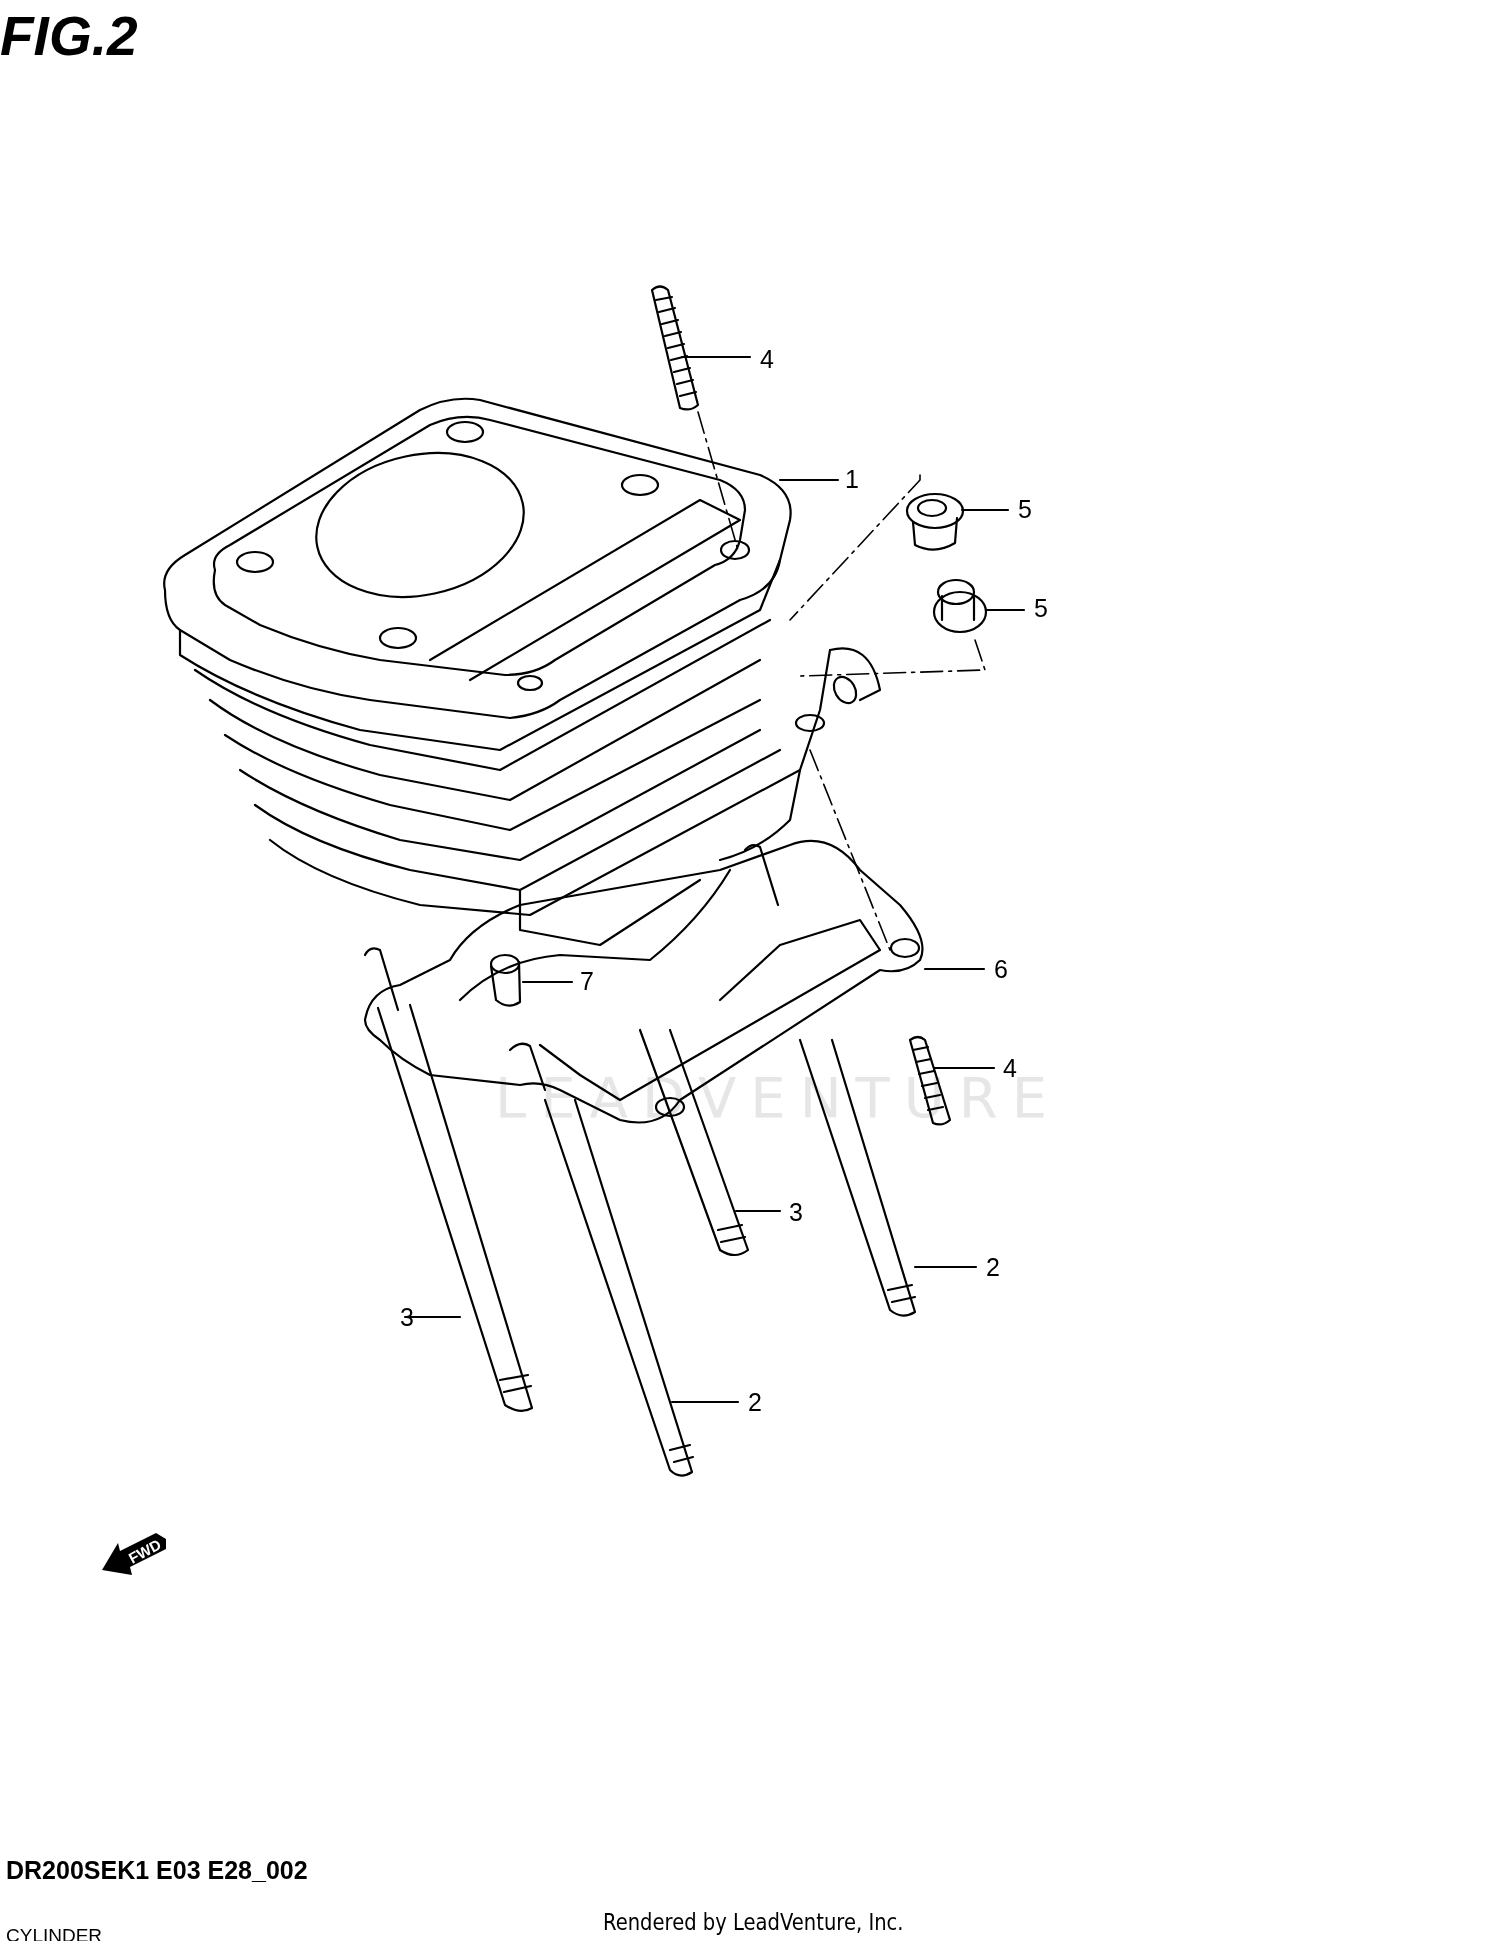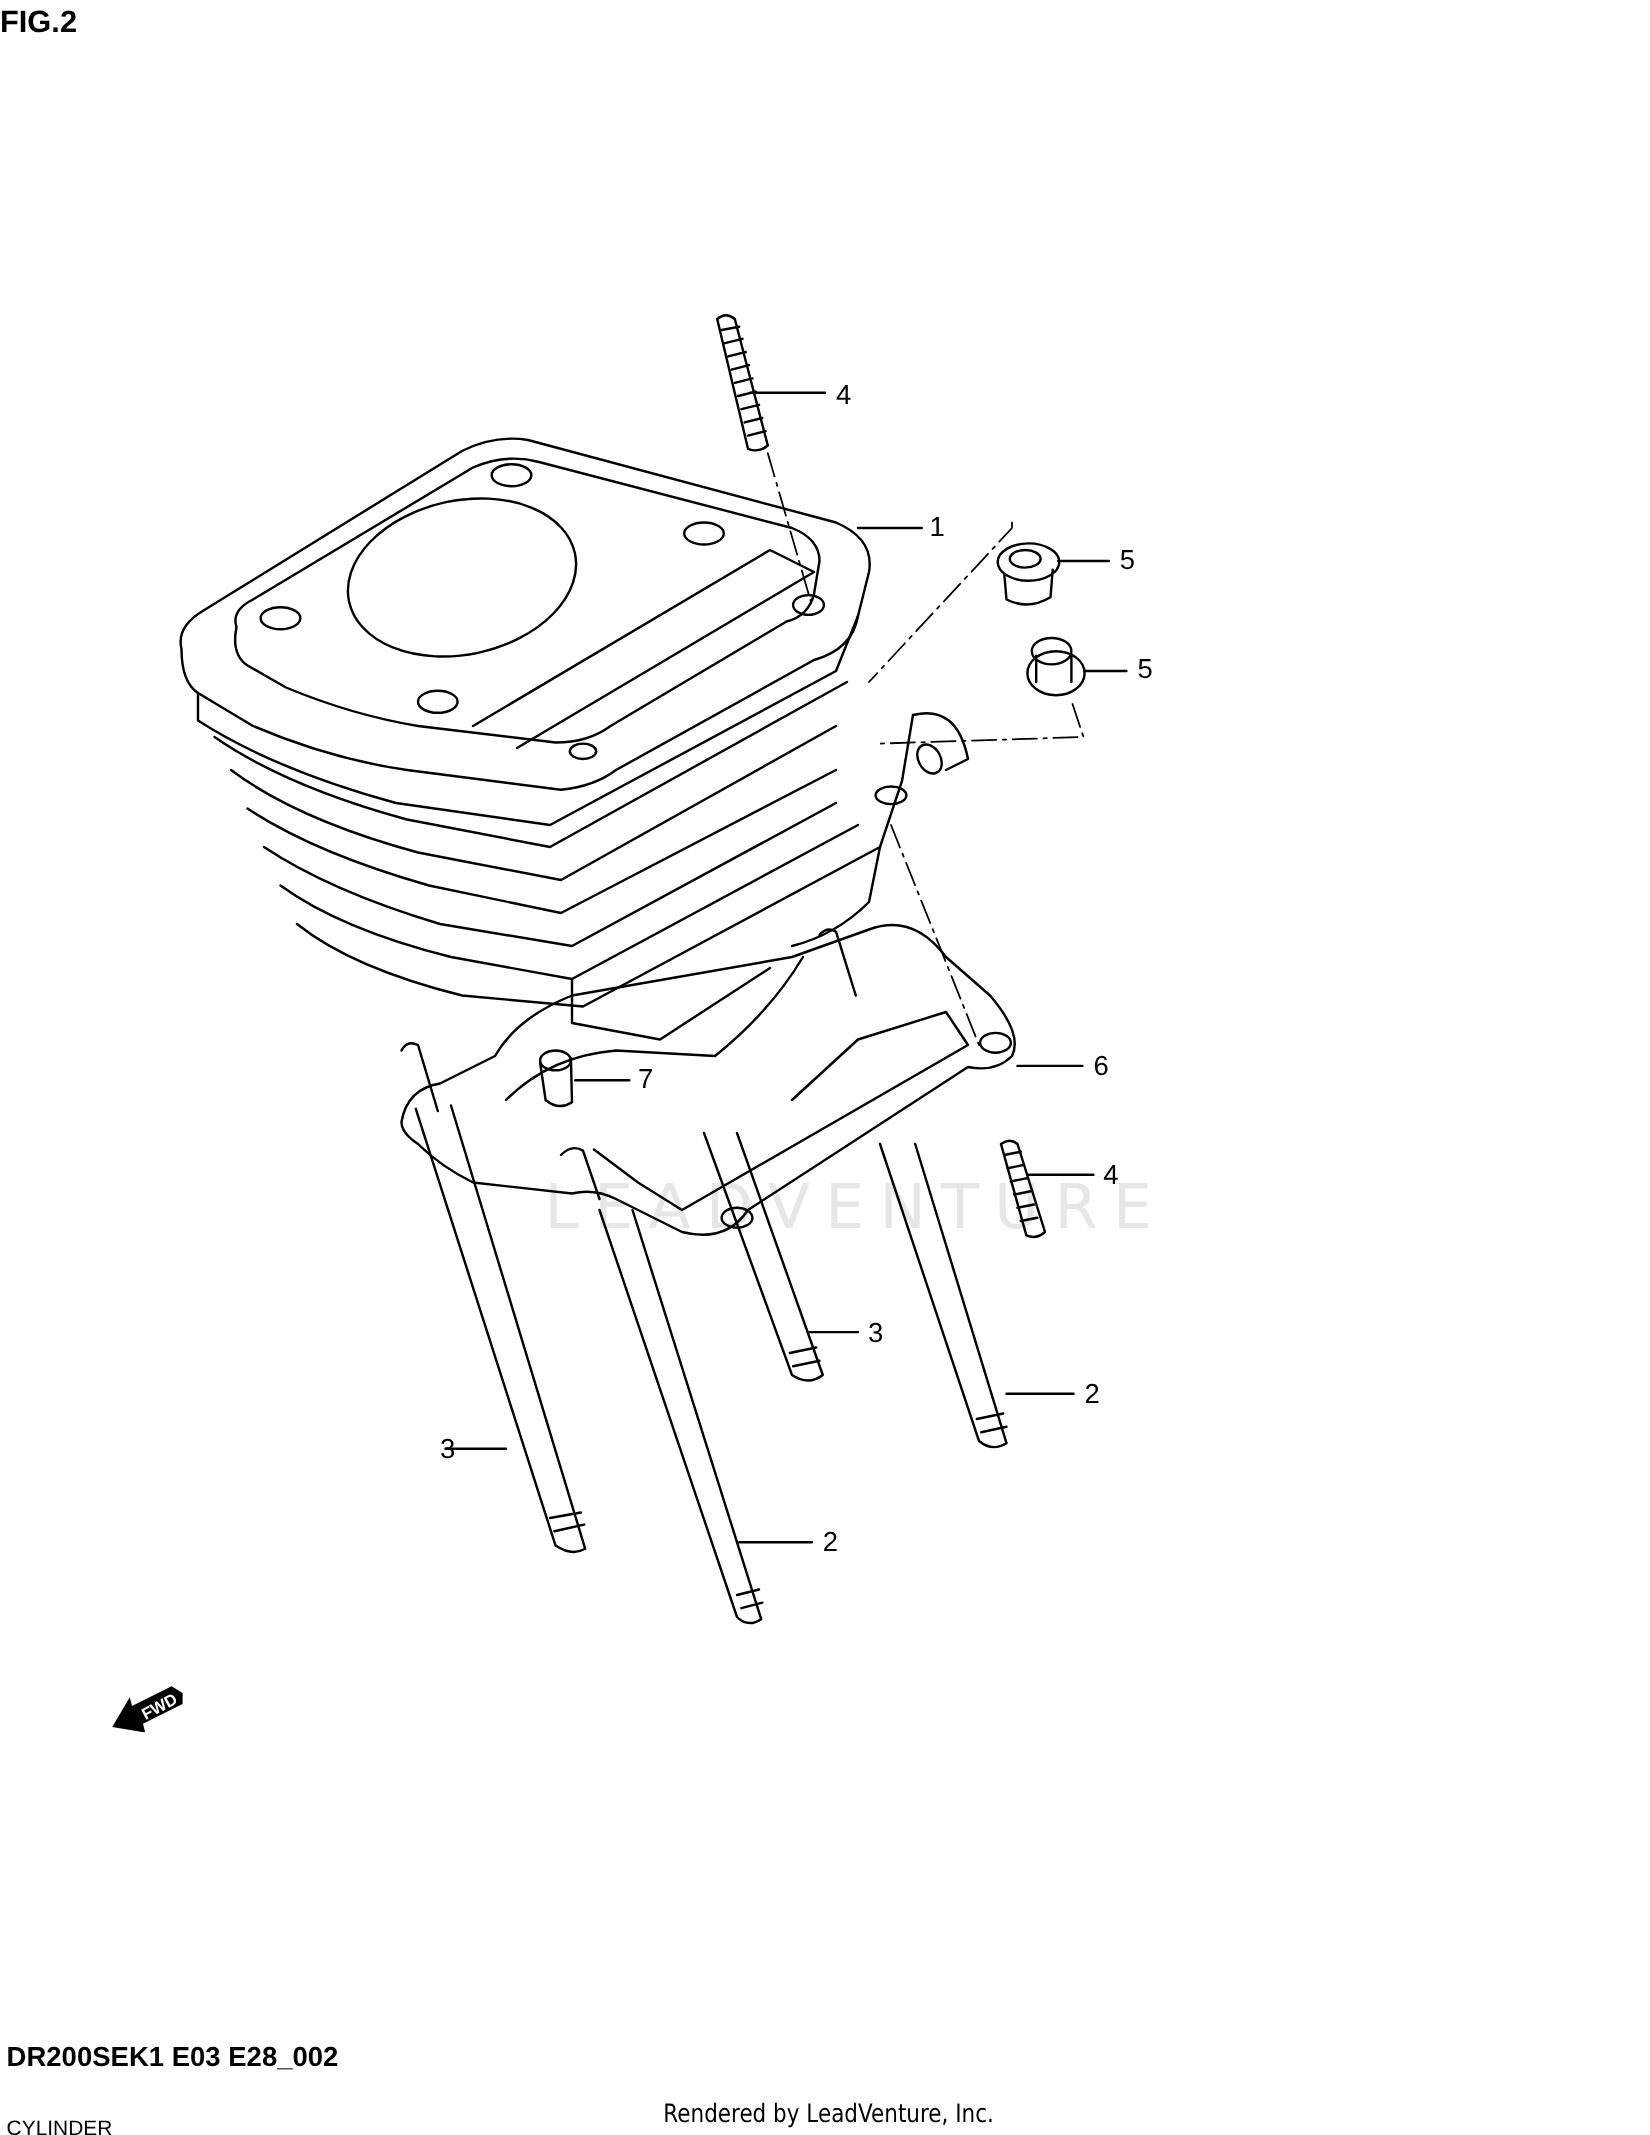--- a/index.html
+++ b/index.html
@@ -1,17 +1,17 @@
 <!DOCTYPE html>
 <html><head>
   <meta charset="utf-8">
   <style>
     html, body { margin: 0; padding: 0; background: #ffffff; }
     body { width: 1500px; height: 1941px; position: relative; overflow: hidden; font-family: "Liberation Sans", sans-serif; color: #000; }
-    .fig-title { position: absolute; left: 0; top: 4px; font-size: 28px; font-weight: bold; letter-spacing: 0px; }
+    .fig-title { position: absolute; left: 0; top: 4px; font-size: 55px; font-weight: bold; letter-spacing: 0px; font-style: italic; }
     .diagram { position: absolute; left: 0; top: 0; width: 1500px; height: 1941px; }
     .callout { position: absolute; font-size: 25px; line-height: 1; }
     .code { position: absolute; left: 6px; top: 1856px; font-size: 25px; font-weight: bold; }
     .caption { position: absolute; left: 6px; top: 1925px; font-size: 19px; }
     .credit { position: absolute; left: 603px; top: 1909px; font-size: 23px; font-family: "DejaVu Sans", sans-serif; transform: scaleX(0.85); transform-origin: left top; }
     .watermark { position: absolute; left: 495px; top: 1065px; font-size: 56px; letter-spacing: 14px; color: #e6e6e6; font-family: "DejaVu Sans", sans-serif; }
     .fwd { position: absolute; left: 100px; top: 1515px; width: 70px; height: 60px; }
   </style>
 </head>
 <body>

